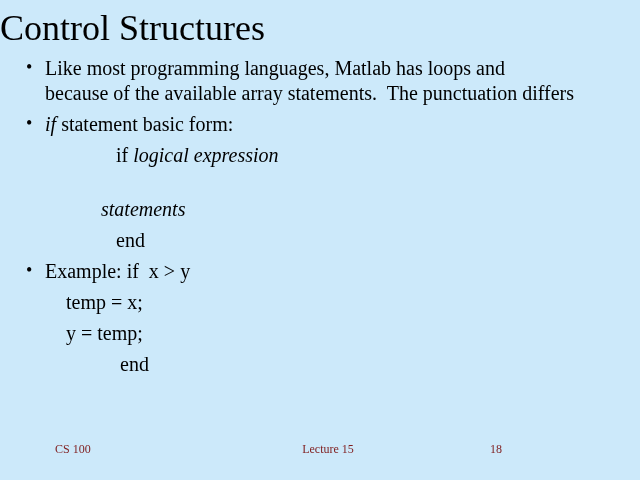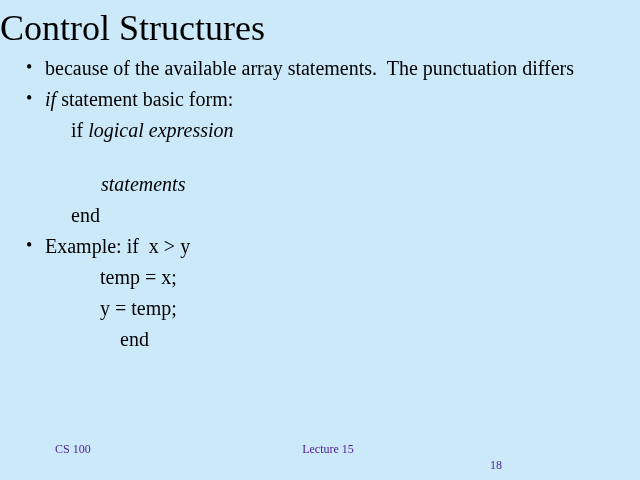--- a/index.html
+++ b/index.html
@@ -40,48 +40,49 @@
     font-size: 20px;
     line-height: 25px;
   }
   .item .glyph {
     position: absolute;
     left: 26px;
     top: -1px;
     font-size: 18px;
   }
   .indent-0 { padding-left: 45px; }
-  .indent-1 { padding-left: 71px; }
+  .indent-1 { padding-left: 116px; }
   .indent-2 { padding-left: 101px; margin-top: 29px; }
   .indent-3 { padding-left: 120px; }
-  .indent-4 { padding-left: 100px; }
+  .indent-4 { padding-left: 66px; }
   .textline { white-space: pre; }
   .it { font-style: italic; }
   .footer {
     position: absolute;
     top: 442px;
     left: 0;
     width: 560px;
     height: 16px;
     font-size: 12px;
     line-height: 14px;
-    color: #4c1d95;
+    color: #7f1d1d;
   }
   .footer .left   { position: absolute; left: 55px; top: 0; }
   .footer .center { position: absolute; left: 8px; width: 640px; text-align: center; top: 0; }
-  .footer .right  { position: absolute; right: 58px; top: 16px; }
+  .footer .right  { position: absolute; right: 58px; top: 0; }
 </style>
 </head>
 <body style="background: rgb(204, 233, 250); color: rgb(0, 0, 0);">
 
 <div class="slide">
   <div class="title">Control Structures</div>
   <div class="body">
       <div class="item indent-0">
         <span class="glyph">•</span>
+        <div class="textline"><span>Like most programming languages, Matlab has loops and</span></div>
         <div class="textline"><span>because of the available array statements.  The punctuation differs</span></div>
       </div>
       <div class="item indent-0">
         <span class="glyph">•</span>
         <div class="textline"><span class="it">if</span><span> statement basic form:</span></div>
       </div>
       <div class="item indent-1">
         <div class="textline"><span>if </span><span class="it">logical expression</span></div>
       </div>
       <div class="item indent-2">

